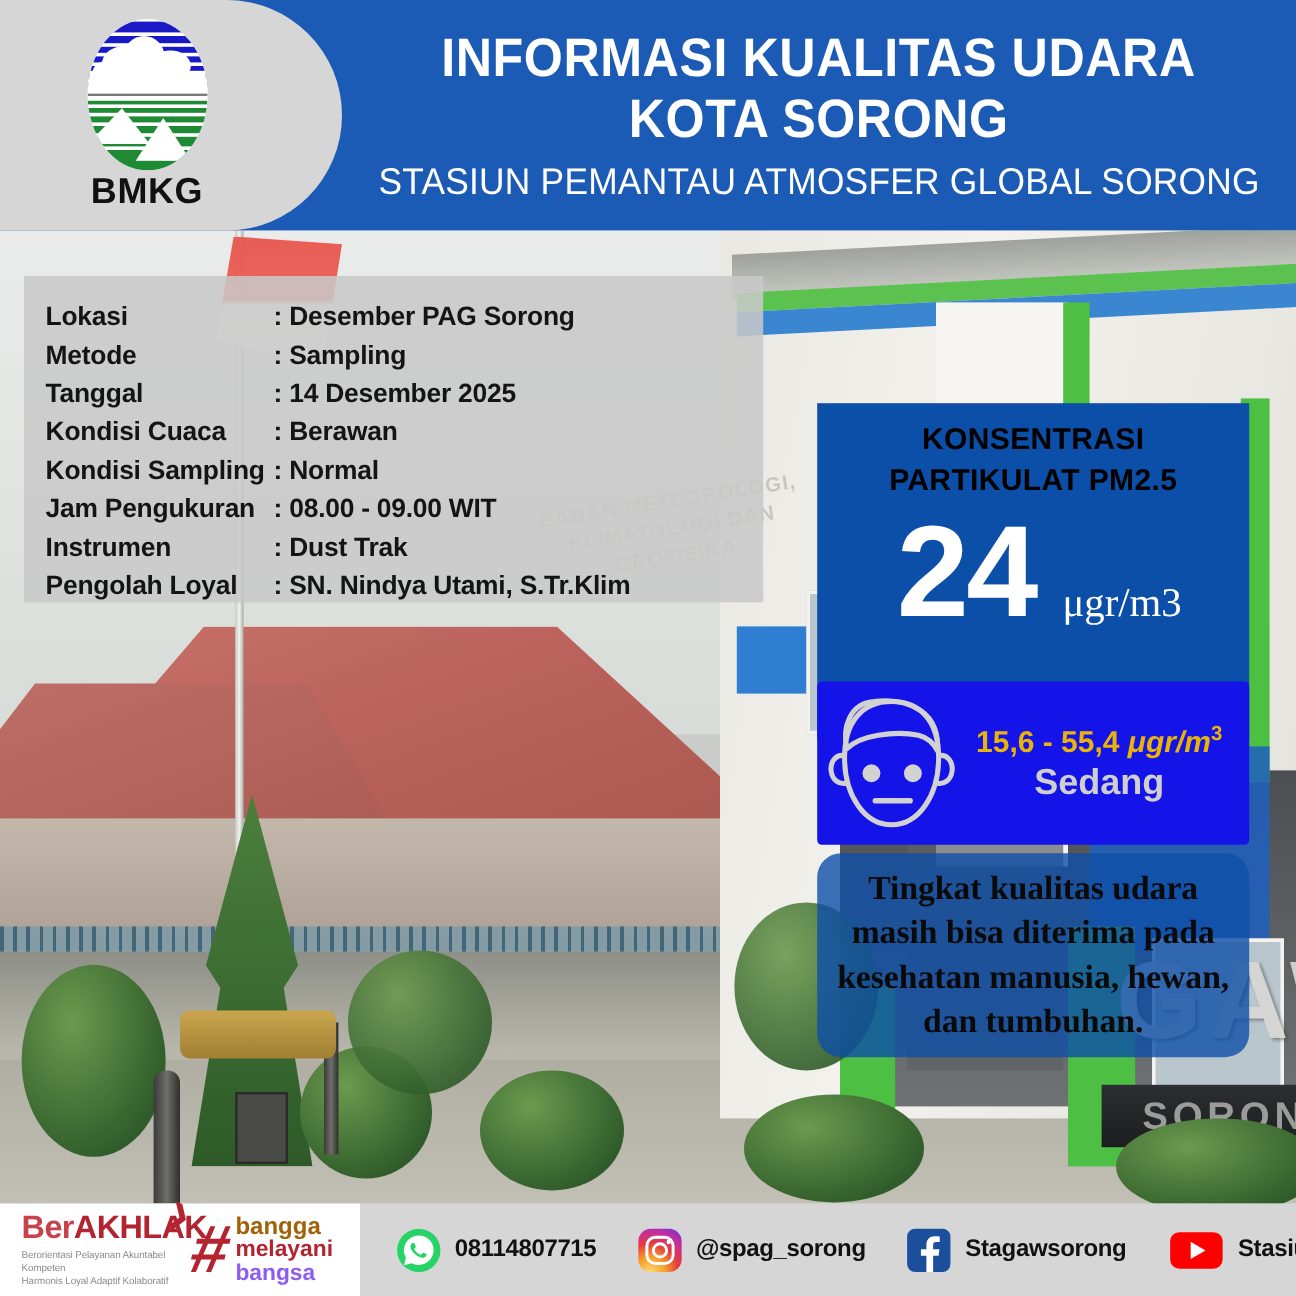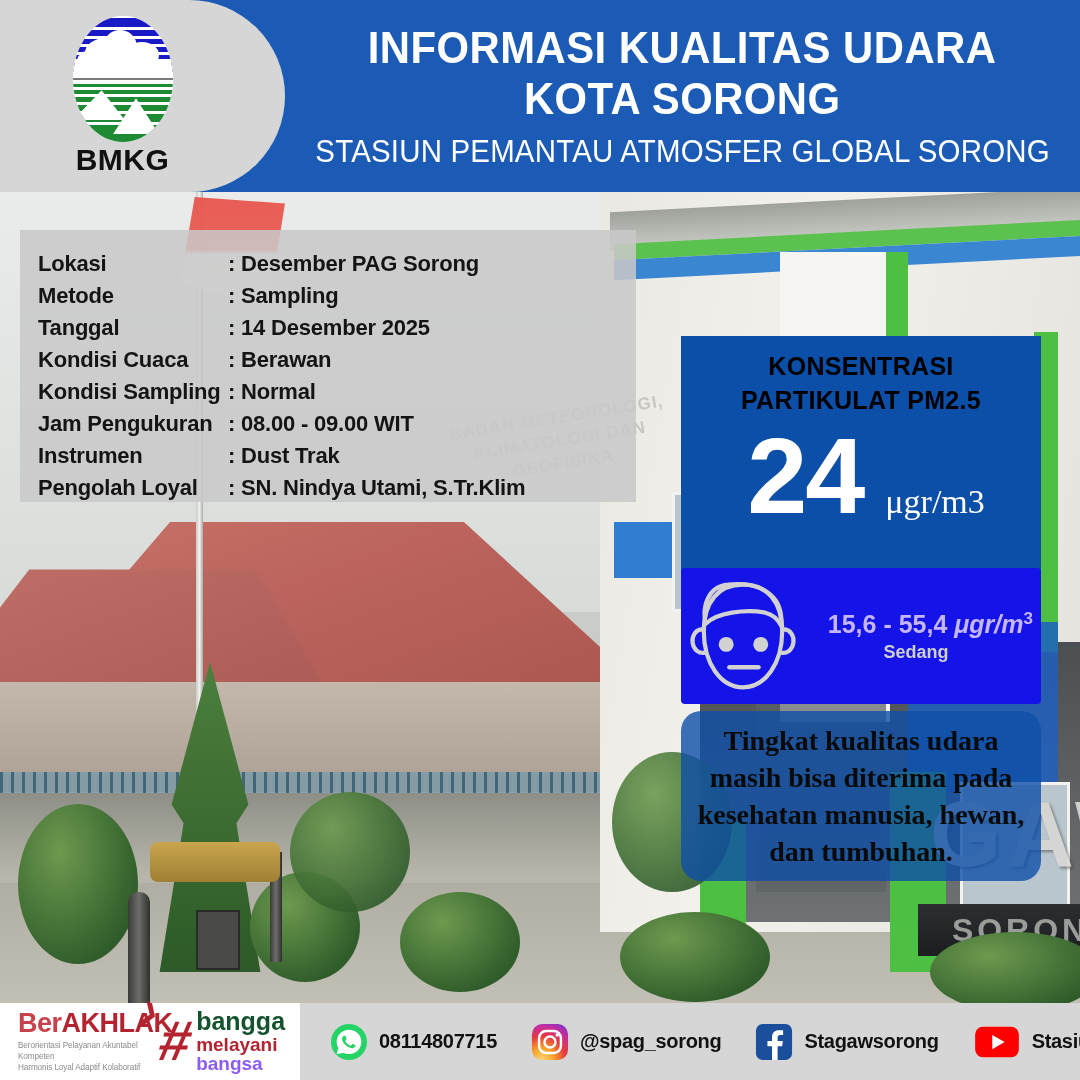--- a/index.html
+++ b/index.html
@@ -214,28 +214,27 @@
 
   
   .cat-box {
     position:absolute; left:681px; top:568px; width:360px; height:136px;
     background:#1414E8; z-index:10; border-radius:4px;
     display:flex; align-items:center;
   }
   .face-icon { width:112px; height:118px; margin-left:6px; flex:none; }
   .cat-text { flex:1; text-align:center; padding-right:8px; }
   .cat-range {
-    font-size:25px; font-weight:bold; color:#c4b5fd; line-height:1.15;
+    font-size:25px; font-weight:bold; color:#eab308; line-height:1.15;
     font-family:"Liberation Sans", sans-serif;
-    text-align:right;
   }
   .cat-range em { font-style:italic; }
   .cat-range sup { font-size:17px; }
   .cat-level {
-    font-size:18px; font-weight:bold; color:#cfcfcf; margin-top:3px;
+    font-size:30px; font-weight:bold; color:#cfcfcf; margin-top:3px;
   }
 
   
   .desc-panel {
     position:absolute; left:681px; top:711px; width:360px; height:170px;
     background:rgba(14,79,168,0.80); z-index:10;
     display:flex; align-items:center; justify-content:center;border-radius:20px;
   }
   .desc-text {
     text-align:center; color:#0a0a0a; font-size:28px; line-height:1.33;
@@ -265,21 +264,21 @@
   .berakhlak-sub {
     font-size:8.2px; color:#8c8c8c; line-height:1.35; margin-top:3px;
     letter-spacing:-0.1px;
   }
   .bangga { display:flex; align-items:center; margin-left:14px; }
   .hash-mark {
     font-size:56px; font-weight:bold; color:#b32430; line-height:.8;
     transform:skewX(-12deg); margin-right:5px;
   }
   .bangga-lines { line-height:1.02; }
-  .bl1 { font-size:25px; font-weight:bold; color:#14532d; }
+  .bl1 { font-size:20px; font-weight:bold; color:#a16207; }
   .bl2 { font-size:19px; font-weight:bold; color:#b32430; }
   .bl3 { font-size:19px; font-weight:bold; color:#8b5cf6; }
   .socials { flex:1; display:flex; align-items:center; padding-left:30px; }
   .social { display:flex; align-items:center; margin-right:34px; }
   .social-label {
     font-size:20px; font-weight:bold; color:#111111; margin-left:11px;
     letter-spacing:-0.3px; white-space:nowrap;
   }
   .ic { width:38px; height:38px; flex:none; }
 </style>

